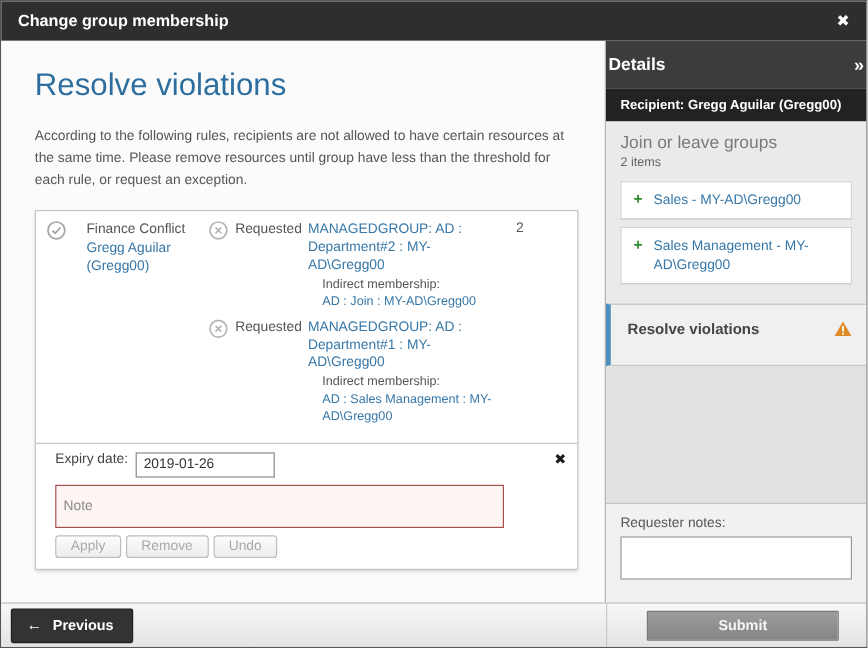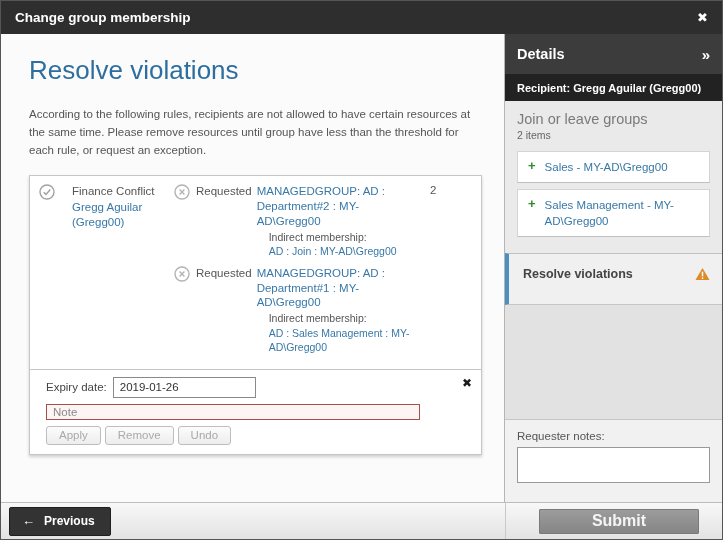--- a/index.html
+++ b/index.html
@@ -45,38 +45,38 @@
   .violation .vicon { flex:0 0 16px; margin:0 6px 0 0; }
   .violation .prefix { white-space:nowrap; margin-right:5px; color:#555; }
   .violation .vbody { flex:1; min-width:0; }
   .indirect { margin-left:12px; font-size:10.5px; line-height:1.35; margin-top:1px; }
   .indirect .ilabel { color:#555; }
 
   
   .expiry { border-top:1px solid #c6c6c6; padding:7px 42px 9px 16px; position:relative; }
   .expiry .close2 { position:absolute; top:6px; right:9px; font-size:12px; font-weight:bold;
                     color:#1a1a1a; cursor:default; }
-  .expiry-row { display:flex; align-items:center; margin-bottom:6px; }
+  .expiry-row { display:flex; margin-bottom:6px; }
   .expiry-row label { font-size:11.5px; color:#444; margin-right:6px; }
-  .date-input { width:143px; height:21px; border:1px solid #8a8a8a; padding:2px 6px;
+  .date-input { width:116px; height:21px; border:1px solid #8a8a8a; padding:2px 6px;
                 font-size:11.5px; color:#333; font-family:inherit; background:#fff; }
-  .note-input { display:block; width:374px; height:16px; border:1px solid #a6504c;
+  .note-input { display:block; width:374px; height:36px; border:1px solid #a6504c;
                 background:#fdf4f4; padding:2px 6px; font-size:11.5px; color:#333;
                 font-family:inherit; margin-bottom:6px; }
   .note-input::placeholder { color:#8a8a8a; opacity:1; }
   .btn-row { display:flex; gap:4px; }
   .mini-btn { padding:2px 12px 3px; font-size:11.5px; color:#a9a9a9; font-family:inherit;
               background:linear-gradient(#fcfcfc,#ededed); border:1px solid #bdbdbd;
               border-radius:3px; }
 
   
   .sidebar { width:218px; flex:0 0 218px; display:flex; flex-direction:column;
              background:#eaeaea; border-left:1px solid #b5b5b5; }
   .details-hd { height:40px; flex:0 0 40px; background:#3c3c3c; color:#fff; display:flex;
-                align-items:center; padding:0 12px; cursor:pointer; }
+                align-items:center; padding:0 2px; cursor:pointer; }
   .details-hd .dtitle { font-size:14.5px; font-weight:600; }
   .details-hd .chev { margin-left:auto; font-size:15px; font-weight:bold; }
   .recipient { height:27px; flex:0 0 27px; background:#222; color:#fff; font-size:11px;
                font-weight:600; display:flex; align-items:center; padding:0 12px;
                white-space:nowrap; }
   .join { padding:8px 12px 10px; }
   .join h3 { margin:2px 0 2px; font-size:14.5px; font-weight:400; color:#7a7a7a; }
   .join .count { font-size:10.5px; color:#666; margin-bottom:10px; }
   .group-card { background:#fff; border:1px solid #d4d4d4; border-bottom-color:#c0c0c0;
                 padding:7px 10px; margin-bottom:6px; display:flex; align-items:flex-start;
@@ -100,21 +100,21 @@
   .footer { height:37px; flex:0 0 37px; display:flex; align-items:center; position:relative;
             background:linear-gradient(#f8f8f8,#e3e3e3); border-top:1px solid #bdbdbd; }
   .footer-sep { position:absolute; left:504px; top:0; bottom:0; width:1px; background:#c9c9c9; }
   .prev-btn { margin-left:8px; display:flex; align-items:center; gap:9px; background:#333;
               color:#fff; font-weight:bold; font-size:12px; font-family:inherit;
               padding:6px 15px 7px 12px; border:1px solid #1f1f1f; border-radius:2px;
               cursor:pointer; }
   .prev-btn .arrow { font-size:13px; line-height:1; }
   .submit-btn { margin-left:auto; margin-right:23px; width:160px; height:25px;
                 background:linear-gradient(#9c9c9c,#858585); color:#f5f5f5; font-weight:bold;
-                font-size:16px; font-family:inherit; border:1px solid #7a7a7a;
+                font-size:12px; font-family:inherit; border:1px solid #7a7a7a;
                 border-radius:1px; }
 </style>
 </head>
 <body>
 
 <div class="dialog">
 
   <div class="titlebar">
     <span class="title">Change group membership</span>
     <span class="close">✖</span>

